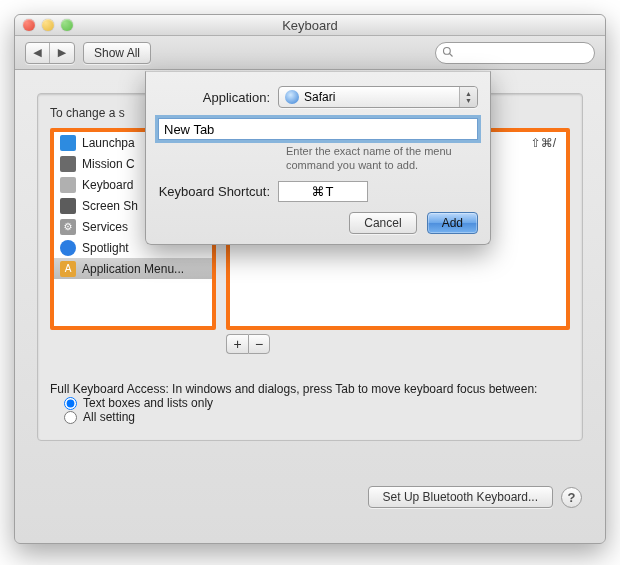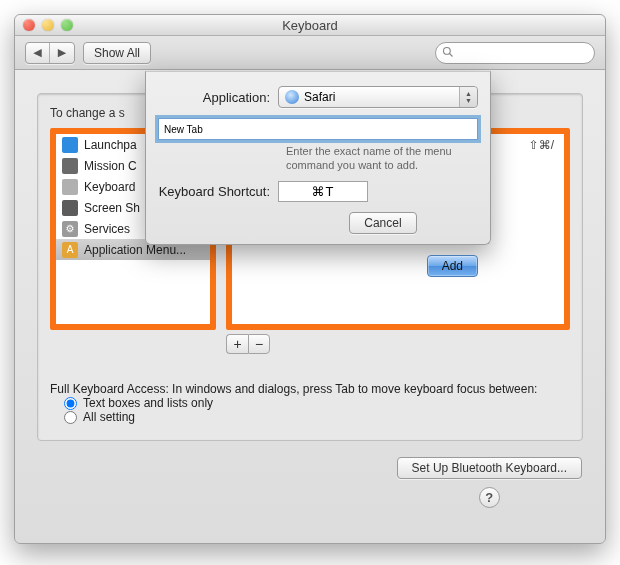--- a/index.html
+++ b/index.html
@@ -131,21 +131,21 @@
     font-size: 12px;
     color: #333;
     margin-bottom: 8px;
   }
   .panes {
     display: flex;
     gap: 10px;
   }
   .left-list, .right-list {
     background: #fff;
-    border: 6px solid #f97316;
+    border: 4px solid #f97316;
     height: 202px;
     border-radius: 2px;
     overflow: hidden;
     position: relative;
   }
   .left-list { width: 166px; }
   .right-list { flex: 1; }
   .list-row {
     display: flex;
     align-items: center;
@@ -212,21 +212,20 @@
     font-size: 11px;
     color: #666;
     margin-top: 6px;
   }
   .bottom-right {
     position: absolute;
     right: 0; bottom: -68px;
     display: flex;
     align-items: center;
     gap: 8px;
-    flex-direction: column;
   }
   .mac-btn {
     height: 22px;
     padding: 0 14px;
     border: 1px solid #9a9a9a;
     border-radius: 4px;
     background: linear-gradient(#fdfdfd, #e3e3e3);
     font-size: 12px;
     color: #333;
     box-shadow: 0 1px 0 rgba(255,255,255,0.6);
@@ -297,21 +296,21 @@
     font-size: 7px;
     line-height: 7px;
     color: #555;
   }
   .sheet input[type=text] {
     flex: 1;
     height: 22px;
     border: 1px solid #8c8c8c;
     border-radius: 0;
     padding: 0 5px;
-    font-size: 10px;
+    font-size: 13px;
     outline: none;
     background: #fff;
   }
   .sheet input[type=text].focused {
     box-shadow: 0 0 0 3px rgba(94,158,214,0.7);
     border-color: #6f9fd0;
   }
   .sheet-help {
     font-size: 11px;
     color: #666;
@@ -336,21 +335,20 @@
     display: flex;
     justify-content: flex-end;
     gap: 10px;
     margin-top: 10px;
   }
   .mac-btn.default {
     background: linear-gradient(#bcd9fb, #6aa7ea 50%, #4e8fdd 51%, #76b2f0);
     border: 1px solid #4a7cb5;
     color: #111;
     box-shadow: 0 0 0 1px rgba(255,255,255,0.3) inset;
-    margin-top: 43px;
   }
   .compass {
     width: 14px; height: 14px;
     border-radius: 50%;
     background: radial-gradient(circle at 40% 35%, #cfe8ff, #3a82d6);
     display: inline-block;
   }
 </style>
 </head>
 <body>
@@ -403,20 +401,24 @@
             <span class="icon-sq" style="background:#b0b0b0"></span>
             <span>Keyboard</span>
           </div>
           <div class="list-row">
             <span class="icon-sq" style="background:#5c5c5c"></span>
             <span>Screen Sh</span>
           </div>
           <div class="list-row">
             <span class="icon-sq" style="background:#9a9a9a">⚙</span>
             <span>Services</span>
+          </div>
+          <div class="list-row">
+            <span class="icon-sq" style="background:#2a7de2;border-radius:50%"></span>
+            <span>Spotlight</span>
           </div>
           <div class="list-row selected">
             <span class="icon-sq" style="background:#e5a436">A</span>
             <span>Application Menu...</span>
           </div>
         </div>
 
         <div class="right-list">
           <div class="right-row">⇧⌘/</div>
         </div>

